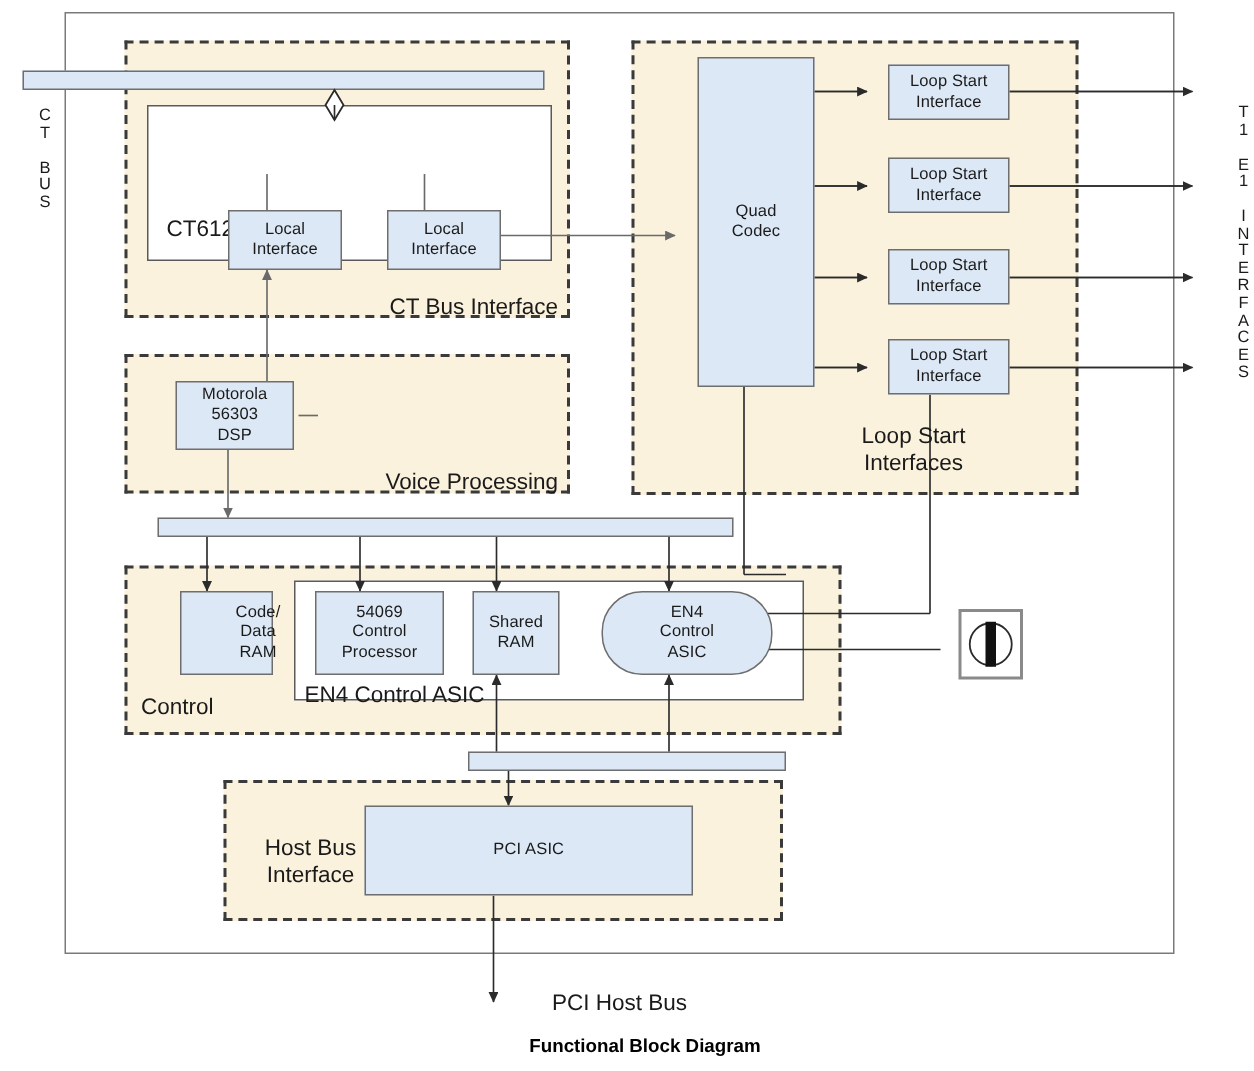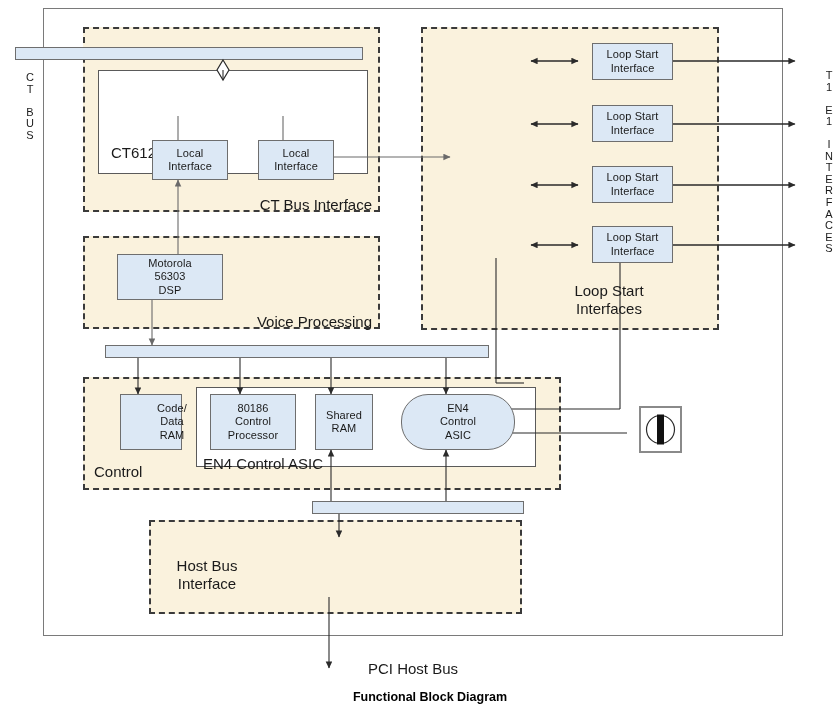--- a/index.html
+++ b/index.html
@@ -122,32 +122,32 @@
   <div class="abs lbl" style="left:99px;top:144px;width:48px;">CT612</div>
 
   <div class="abs blk" style="left:140px;top:140px;width:76px;height:40px;white-space:pre;">Local
 Interface</div>
 
   <div class="abs blk" style="left:246px;top:140px;width:76px;height:40px;white-space:pre;">Local
 Interface</div>
 
   <div class="abs lbl lbl-r" style="left:200px;top:196px;width:160px;">CT Bus Interface</div>
 
-  <div class="abs blk" style="left:105px;top:254px;width:106px;height:46px;white-space:pre;">Motorola
+  <div class="abs blk" style="left:105px;top:254px;width:79px;height:46px;white-space:pre;">Motorola
 56303
 DSP</div>
 
 
   <div class="abs lbl lbl-r" style="left:200px;top:313px;width:160px;">Voice Processing</div>
 
   <div class="abs blk" style="left:108px;top:394px;width:62px;height:56px;white-space:pre;padding-left:42px;">Code/
 Data
 RAM</div>
 
-  <div class="abs blk" style="left:198px;top:394px;width:86px;height:56px;white-space:pre;">80186
+  <div class="abs blk" style="left:198px;top:394px;width:86px;height:56px;white-space:pre;">54069
 Control
 Processor</div>
 
   <div class="abs blk" style="left:303px;top:394px;width:58px;height:56px;white-space:pre;">Shared
 RAM</div>
 
   <div class="abs blk" style="left:389px;top:394px;width:114px;height:56px;white-space:pre;border-radius:27px;">EN4
 Control
 ASIC</div>
 
@@ -155,24 +155,27 @@
 
   <div class="abs lbl" style="left:82px;top:463px;width:90px;">Control</div>
 
   <div class="abs relay" style="left:627px;top:406px;width:43px;height:47px;">
     <svg width="39" height="43" viewBox="0 0 39 43">
       <circle cx="19.5" cy="21.5" r="14" fill="none" stroke="#2b2b2b" stroke-width="1.2"></circle>
       <rect x="16" y="6.5" width="7" height="30" fill="#111"></rect>
     </svg>
   </div>
 
+  <div class="abs blk" style="left:231px;top:537px;width:219px;height:60px;white-space:pre;">PCI ASIC</div>
 
   <div class="abs lbl" style="left:140px;top:557px;width:110px;text-align:center;">Host Bus
 Interface</div>
 
+  <div class="abs blk" style="left:453px;top:38px;width:78px;height:220px;white-space:pre;">Quad
+Codec</div>
 
   <div class="abs blk" style="left:580px;top:43px;width:81px;height:37px;white-space:pre;">Loop Start
 Interface</div>
 
   <div class="abs blk" style="left:580px;top:105px;width:81px;height:37px;white-space:pre;">Loop Start
 Interface</div>
 
   <div class="abs blk" style="left:580px;top:166px;width:81px;height:37px;white-space:pre;">Loop Start
 Interface</div>
 

